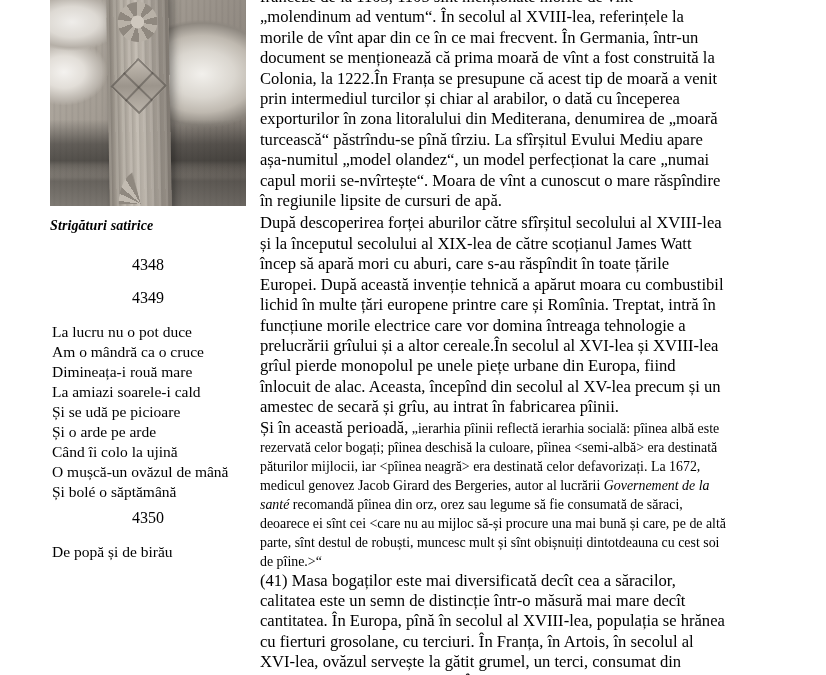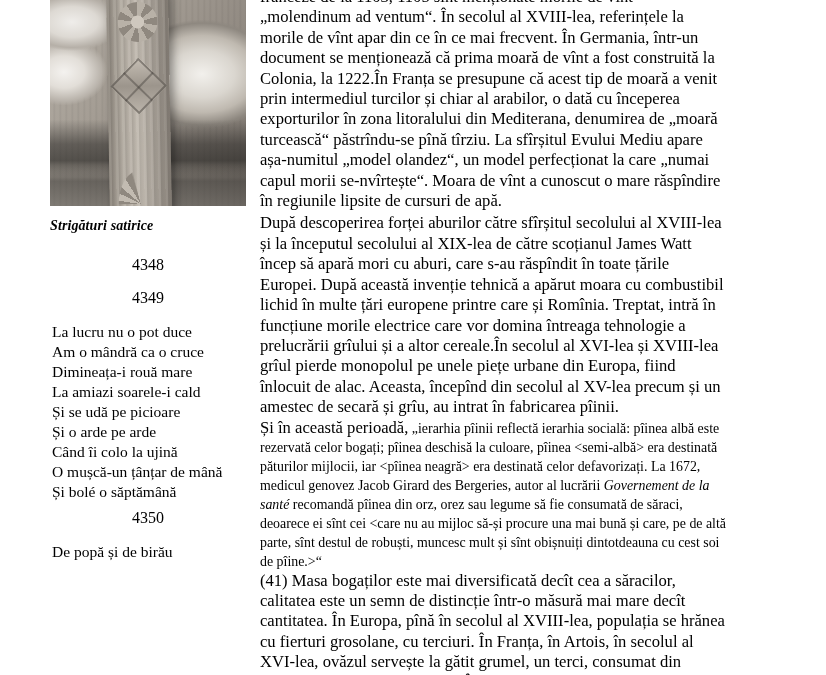--- a/index.html
+++ b/index.html
@@ -207,21 +207,21 @@
     <div class="poem-block">
       <div class="poem-num">4349</div>
       <div class="poem-lines">
         <div>La lucru nu o pot duce</div>
         <div>Am o mândră ca o cruce</div>
         <div>Dimineața-i rouă mare</div>
         <div>La amiazi soarele-i cald</div>
         <div>Și se udă pe picioare</div>
         <div>Și o arde pe arde</div>
         <div>Când îi colo la ujină</div>
-        <div>O mușcă-un țânțar de mână</div>
+        <div>O mușcă-un ovăzul de mână</div>
         <div>Și bolé o săptămână</div>
       </div>
     </div>
 
     <div class="poem-block">
       <div class="poem-num">4350</div>
       <div class="poem-lines">
         <div>De popă și de birău</div>
       </div>
     </div>

